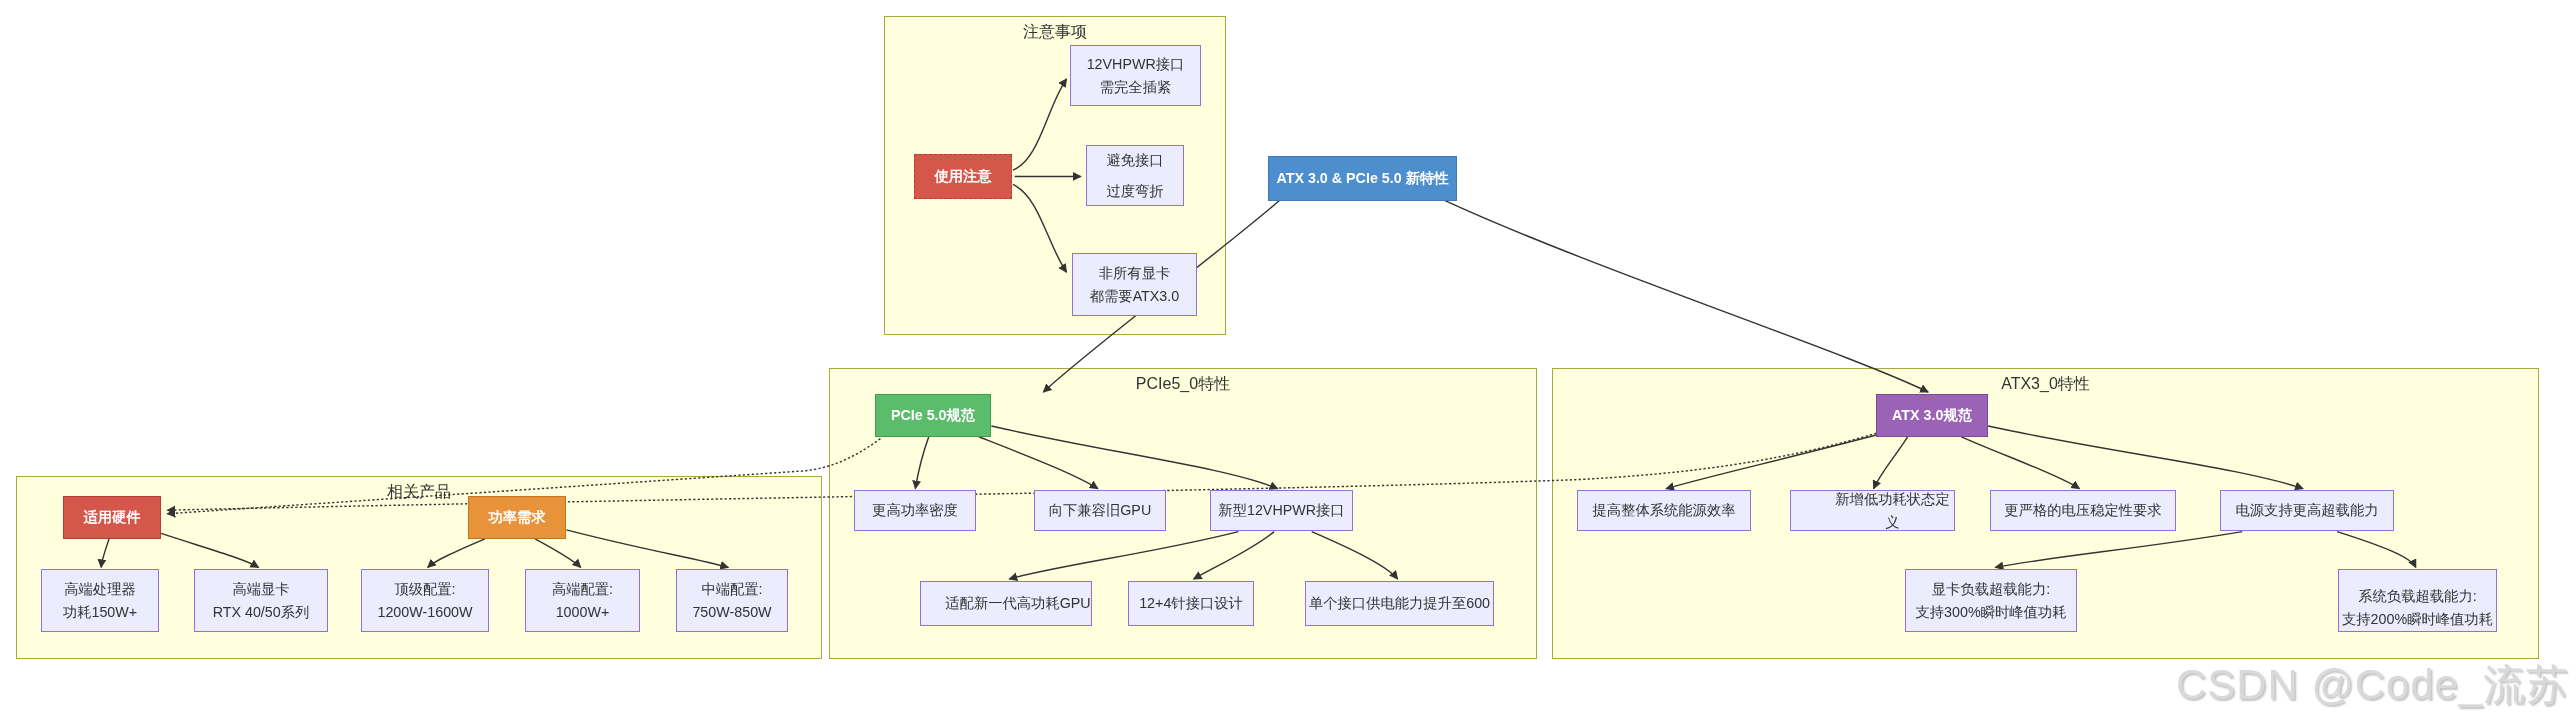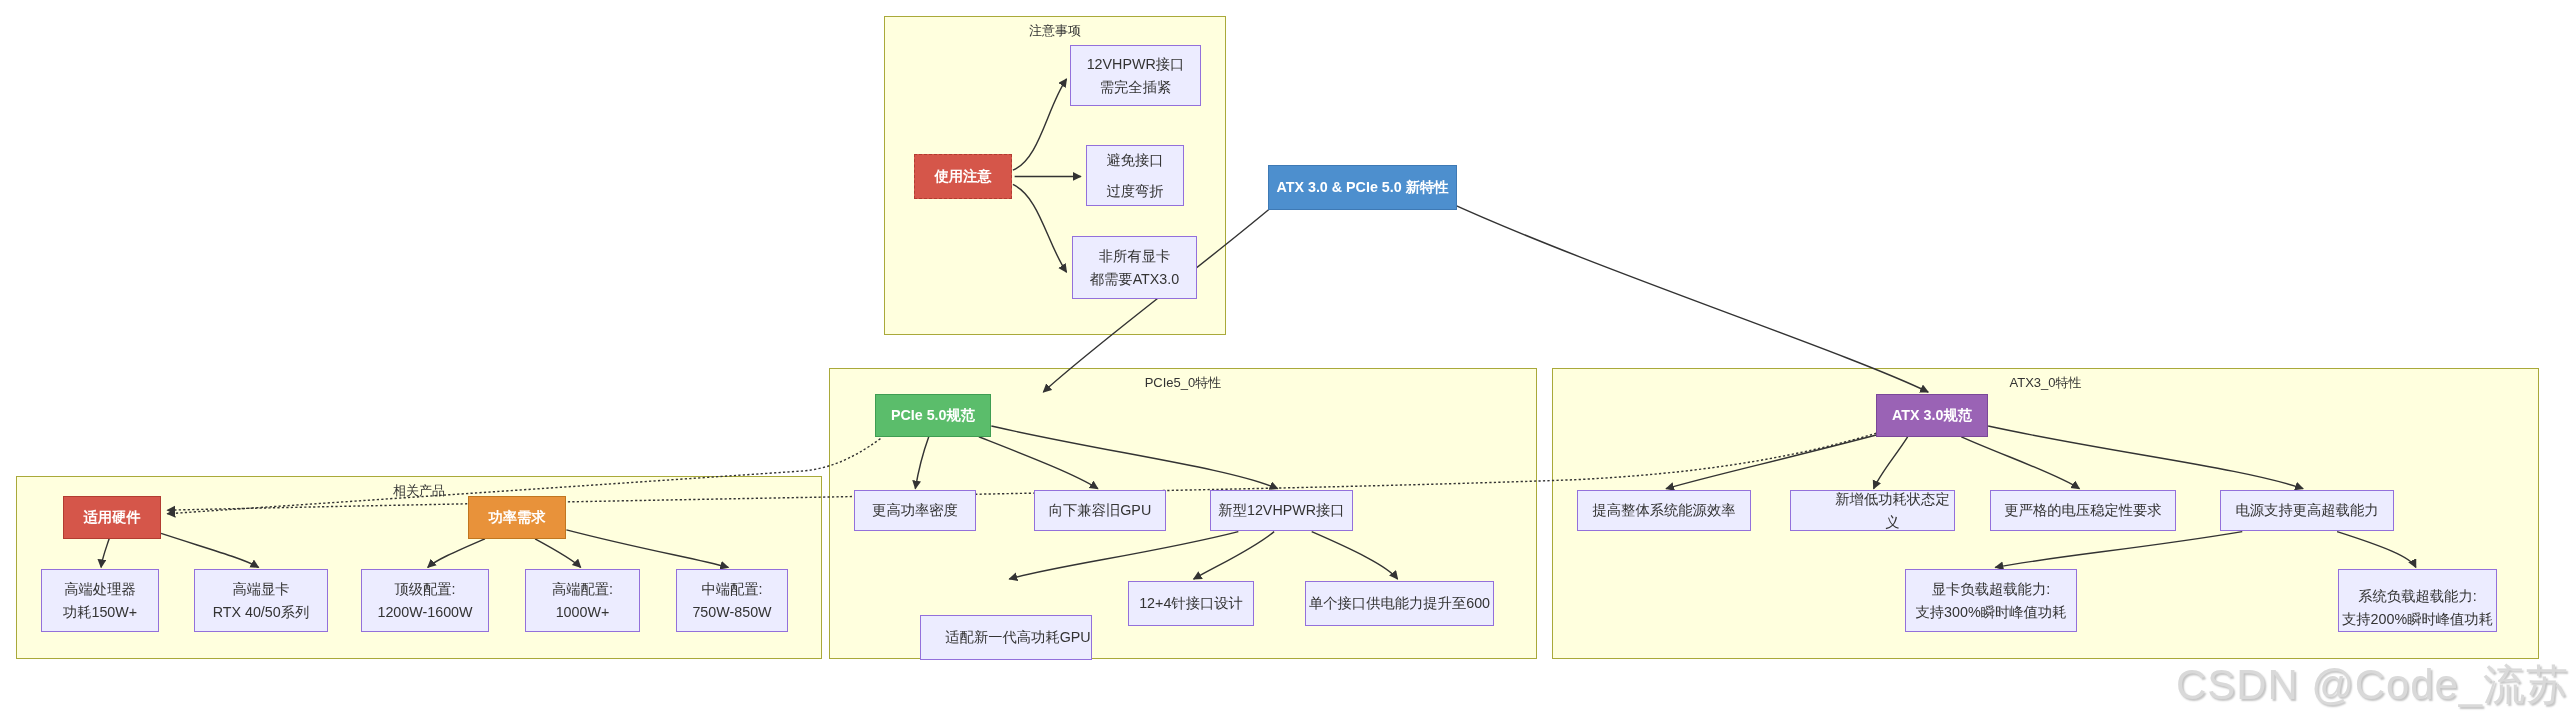--- a/index.html
+++ b/index.html
@@ -2,21 +2,21 @@
 <html style="font-size:14.3px"><head>
 <meta charset="utf-8">
 <style>
   html,body{margin:0;padding:0;background:#ffffff;}
   body{font-family:"Liberation Sans","DejaVu Sans",sans-serif;}
   .canvas{position:relative;width:2576px;height:717px;background:#ffffff;overflow:hidden;}
 
   
   .group{position:absolute;background:#ffffde;border:0.9px solid #a9a93a;z-index:0;}
   .group-title{position:absolute;top:5.4px;left:0;right:0;text-align:center;
-    font-size:13px;color:#333;}
+    font-size:16px;color:#333;}
 
   
   .edges{position:absolute;left:0;top:0;z-index:1;}
 
   
   .node{position:absolute;display:flex;flex-direction:column;align-items:center;
     justify-content:center;text-align:center;font-size:14.3px;color:#333;z-index:2;
     line-height:23px;box-sizing:border-box;}
   .lavender{background:#ECECFF;border:0.9px solid #9370DB;}
   .hub{color:#ffffff;font-weight:bold;}
@@ -95,42 +95,42 @@
     <span>使用注意</span>
   </div>
   <div class="node lavender" style="left:1070px;top:45px;width:131px;height:61px;">
     <span>12VHPWR接口</span>
     <span>需完全插紧</span>
   </div>
   <div class="node lavender" style="left:1086px;top:145px;width:98px;height:61px;gap:8px;">
     <span>避免接口</span>
     <span>过度弯折</span>
   </div>
-  <div class="node lavender" style="left:1072px;top:236px;width:125px;height:63px;">
+  <div class="node lavender" style="left:1072px;top:253px;width:125px;height:63px;">
     <span>非所有显卡</span>
     <span>都需要ATX3.0</span>
   </div>
 
-  <div class="node hub blue" style="left:1268px;top:165px;width:189px;height:45px;">
+  <div class="node hub blue" style="left:1268px;top:156px;width:189px;height:45px;">
     <span>ATX 3.0 &amp; PCIe 5.0 新特性</span>
   </div>
 
   <div class="node hub green" style="left:875px;top:394px;width:116px;height:43px;">
     <span>PCIe 5.0规范</span>
   </div>
   <div class="node lavender" style="left:854px;top:490px;width:122px;height:41px;">
     <span>更高功率密度</span>
   </div>
   <div class="node lavender" style="left:1034px;top:490px;width:132px;height:41px;">
     <span>向下兼容旧GPU</span>
   </div>
   <div class="node lavender" style="left:1210px;top:490px;width:143px;height:41px;text-align:right;">
     <span>新型12VHPWR接口</span>
   </div>
-  <div class="node lavender" style="left:920px;top:615px;width:172px;height:45px;padding-left:24px;">
+  <div class="node lavender" style="left:920px;top:581px;width:172px;height:45px;padding-left:24px;">
     <span>适配新一代高功耗GPU</span>
   </div>
   <div class="node lavender" style="left:1128px;top:581px;width:126px;height:45px;">
     <span>12+4针接口设计</span>
   </div>
   <div class="node lavender clip" style="left:1305px;top:581px;width:189px;height:45px;">
     <span>单个接口供电能力提升至600</span>
   </div>
 
   <div class="node hub purple" style="left:1876px;top:394px;width:112px;height:43px;">

